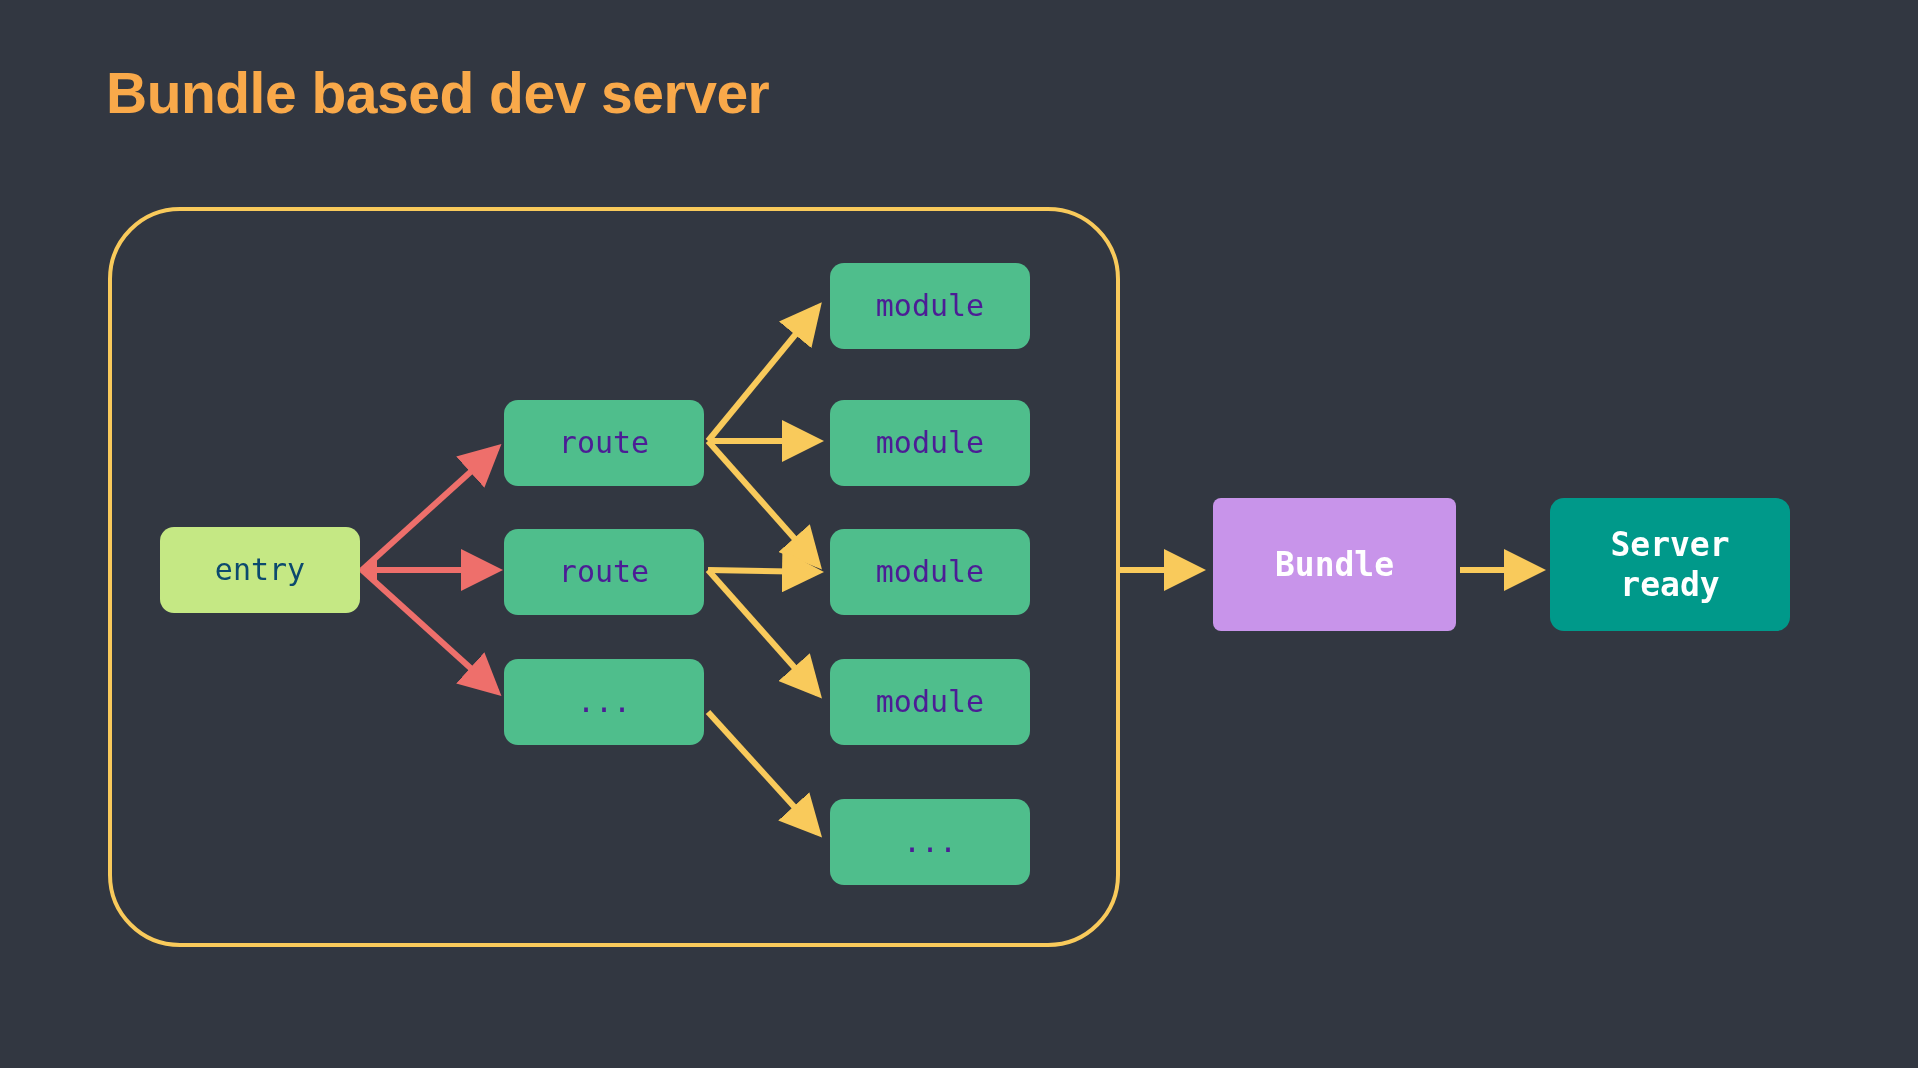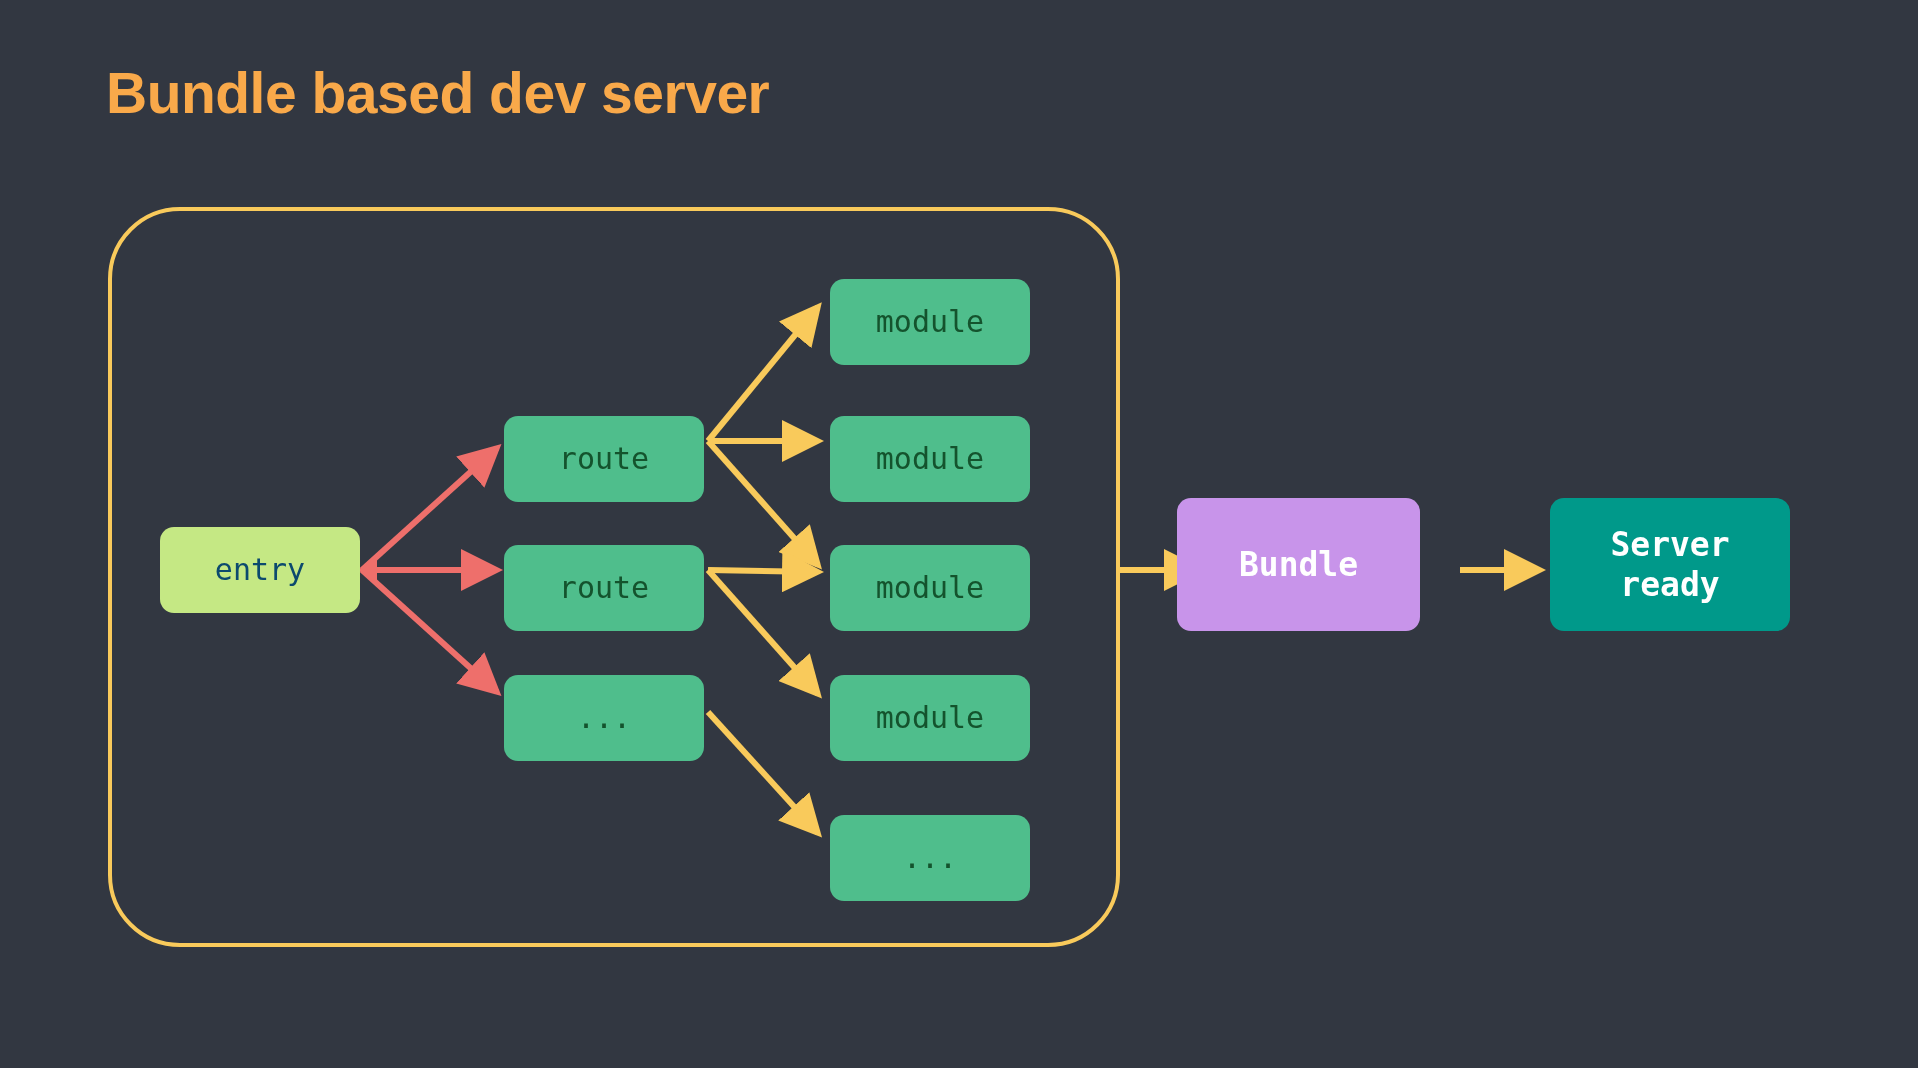--- a/index.html
+++ b/index.html
@@ -73,22 +73,21 @@
     font-size: 30px;
     line-height: 1.25;
     white-space: pre-line;
   }
   .node-entry {
     background: #C5E884;
     color: #0c4a6e;
   }
   .node-green {
     background: #4FBE8C;
-    color: #14532d;
-    margin-top: 16px;
+    color: #4c1d95;
   }
   .node-bundle {
     background: #C894EA;
     color: #FFFFFF;
     font-weight: 700;
     font-size: 33px;
   }
   .node-server {
     background: #00998A;
     color: #FFFFFF;
@@ -177,21 +176,21 @@
   </div>
 
   <div class="node node-green" style="left:830px; top:659px; width:200px; height:86px;">
     <span>module</span>
   </div>
 
   <div class="node node-green" style="left:830px; top:799px; width:200px; height:86px;">
     <span>...</span>
   </div>
 
-  <div class="node node-bundle" style="left:1177px; top:498px; width:243px; height:133px;">
+  <div class="node node-bundle" style="left:1213px; top:498px; width:243px; height:133px;border-radius:8px;">
     <span>Bundle</span>
   </div>
 
   <div class="node node-server" style="left:1550px; top:498px; width:240px; height:133px;">
     <span>Server
 ready</span>
   </div>
 
 </div>
 

